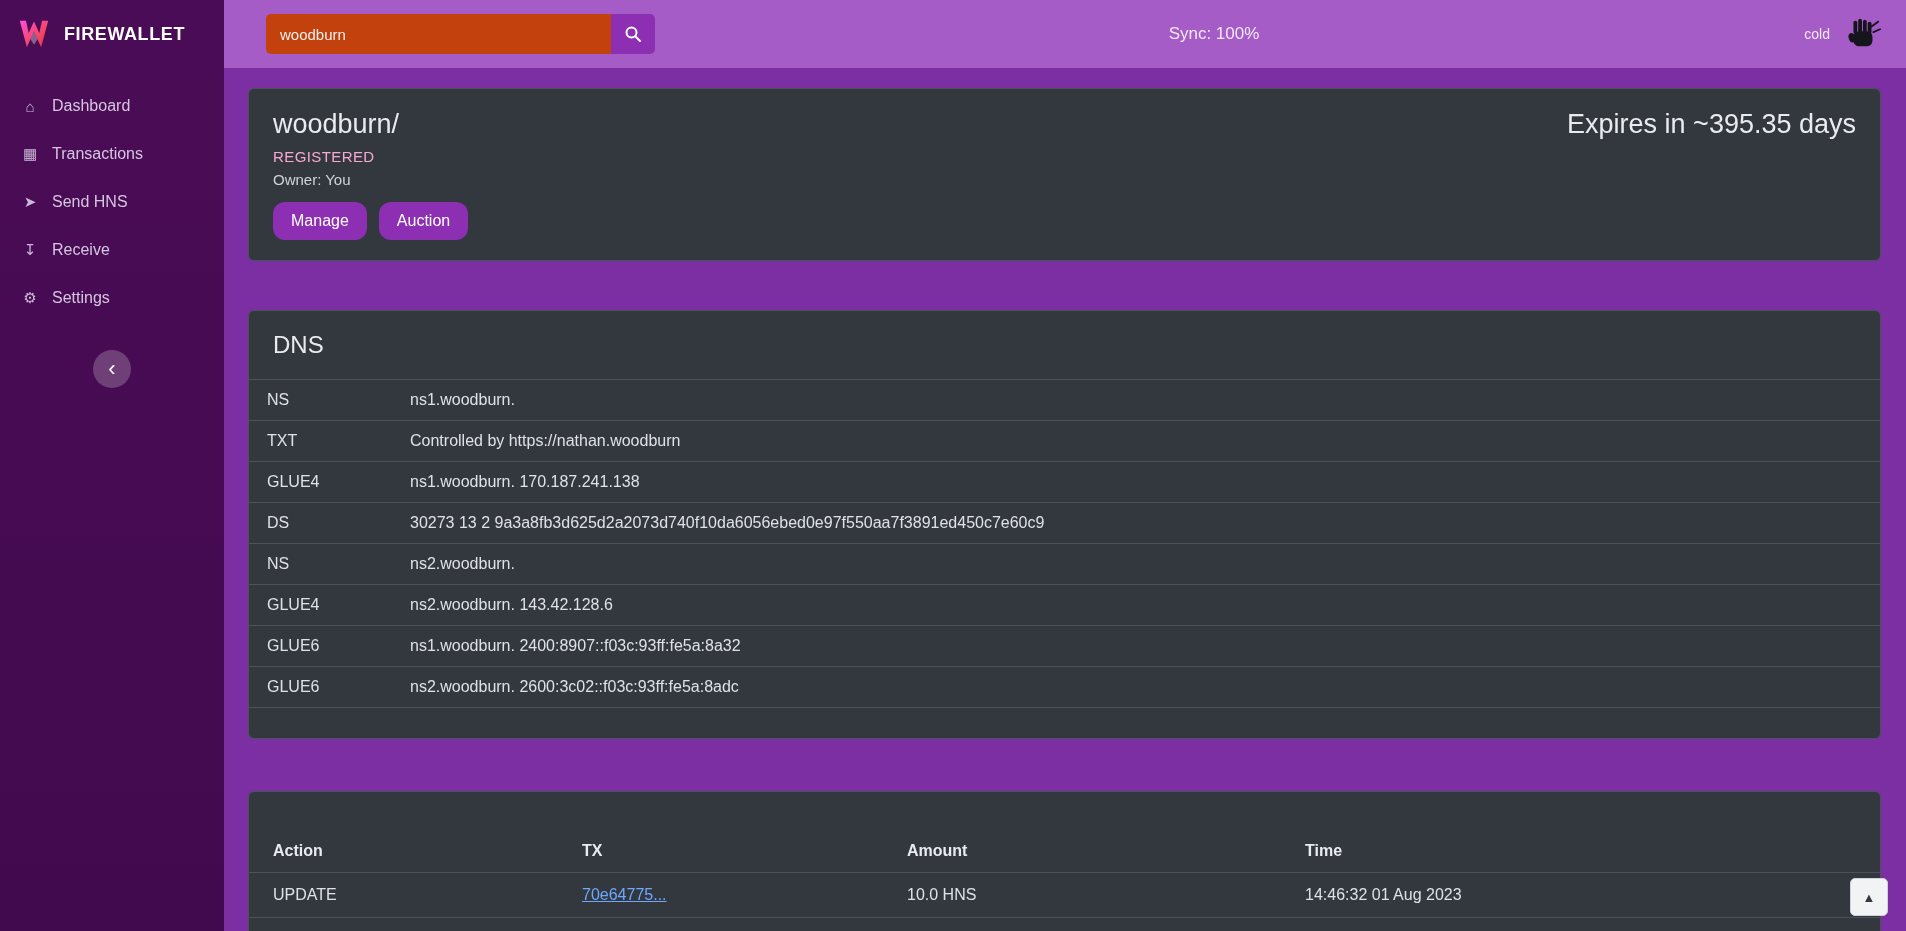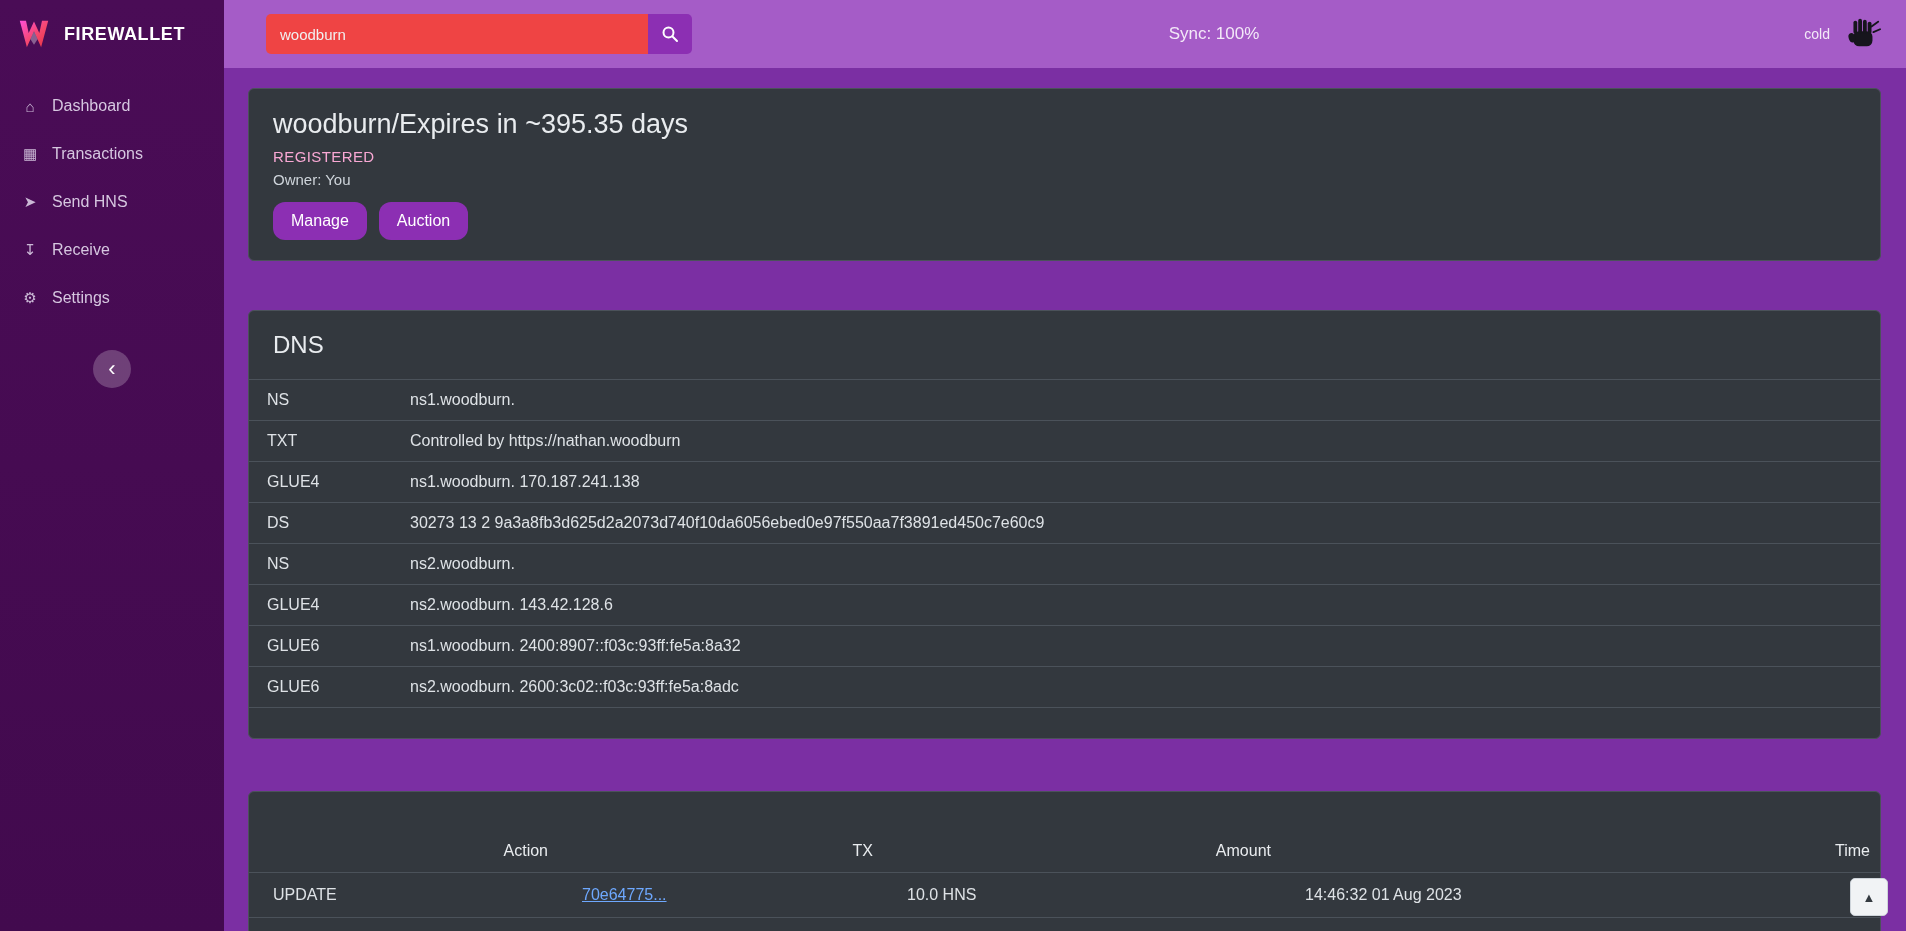--- a/index.html
+++ b/index.html
@@ -33,21 +33,21 @@
   }
 
   
   .topbar {
     position:fixed; left:224px; top:0; width:1682px; height:68px;
     background:#a55cc7; z-index:15;
     display:flex; align-items:center; padding:0 24px;
   }
   .search { display:flex; margin-left:18px; }
   .search-input {
-    width:382px; height:40px; background:#ef4444; border:none; outline:none;
+    width:345px; height:40px; background:#c2410c; border:none; outline:none;
     color:#f1f1f1; font-size:15px; padding:0 14px;
     border-radius:5px 0 0 5px; font-family:"Liberation Sans", sans-serif;
   }
   .search-btn {
     width:44px; height:40px; background:#8c2fb3; border:none; cursor:pointer;
     border-radius:0 5px 5px 0; display:flex; align-items:center; justify-content:center;
   }
   .sync { position:absolute; left:990px; transform:translateX(-50%); color:#f3e9f8; font-size:17px; }
   .wallet { margin-left:auto; display:flex; align-items:center; gap:12px; }
   .cold-label { color:#f3e9f8; font-size:14px; }
@@ -57,21 +57,21 @@
   .main { position:absolute; left:224px; top:68px; width:1682px; }
   .card {
     width:1633px; margin-left:24px;
     background:#33383e; border:1px solid #4b525a; border-radius:6px;
     color:#dee2e6;
   }
   .card-pad { padding:20px 24px; }
 
   
   .domain-card { margin-top:20px; }
-  .domain-head { display:flex; justify-content:flex-start; align-items:flex-start; }
+  .domain-head { display:flex; justify-content:space-between; align-items:flex-start; }
   .domain-name { font-size:27px; color:#e9ecef; }
   .expires { font-size:27px; color:#e9ecef; }
   .status { font-size:15px; color:#f9a8d4; margin-top:8px; letter-spacing:0.4px; }
   .owner { font-size:15px; color:#ced4da; margin-top:6px; }
   .btn-row { margin-top:14px; display:flex; gap:12px; }
   .btn {
     background:#8c2fb3; color:#ffffff; border:none; border-radius:12px;
     padding:10px 18px; font-size:16px; cursor:pointer;
     font-family:"Liberation Sans", sans-serif;
   }
@@ -84,21 +84,21 @@
   .dns-table td {
     font-size:16px; padding:11px 10px 11px 18px; color:#dee2e6;
     border-top:1px solid #4b525a; overflow:hidden; white-space:nowrap;
   }
   .dns-table tr:last-child td { border-bottom:1px solid #4b525a; }
 
   
   .history-card { margin-top:52px; padding:20px 0 40px 0; min-height:300px; }
   .history-table { margin-top:20px; }
   .history-table th {
-    font-size:16px; font-weight:normal; text-align:right; color:#e9ecef;
+    font-size:16px; font-weight:bold; text-align:left; color:#e9ecef;
     padding:10px 10px 12px 24px; border-bottom:1px solid #4b525a;
   }
   .history-table td {
     font-size:16px; color:#dee2e6; padding:13px 10px 13px 24px;
     border-bottom:1px solid #4b525a; white-space:nowrap;
   }
   .tx-link { color:#6ea8fe; text-decoration:underline; cursor:pointer; }
 
   
   .scroll-top {

